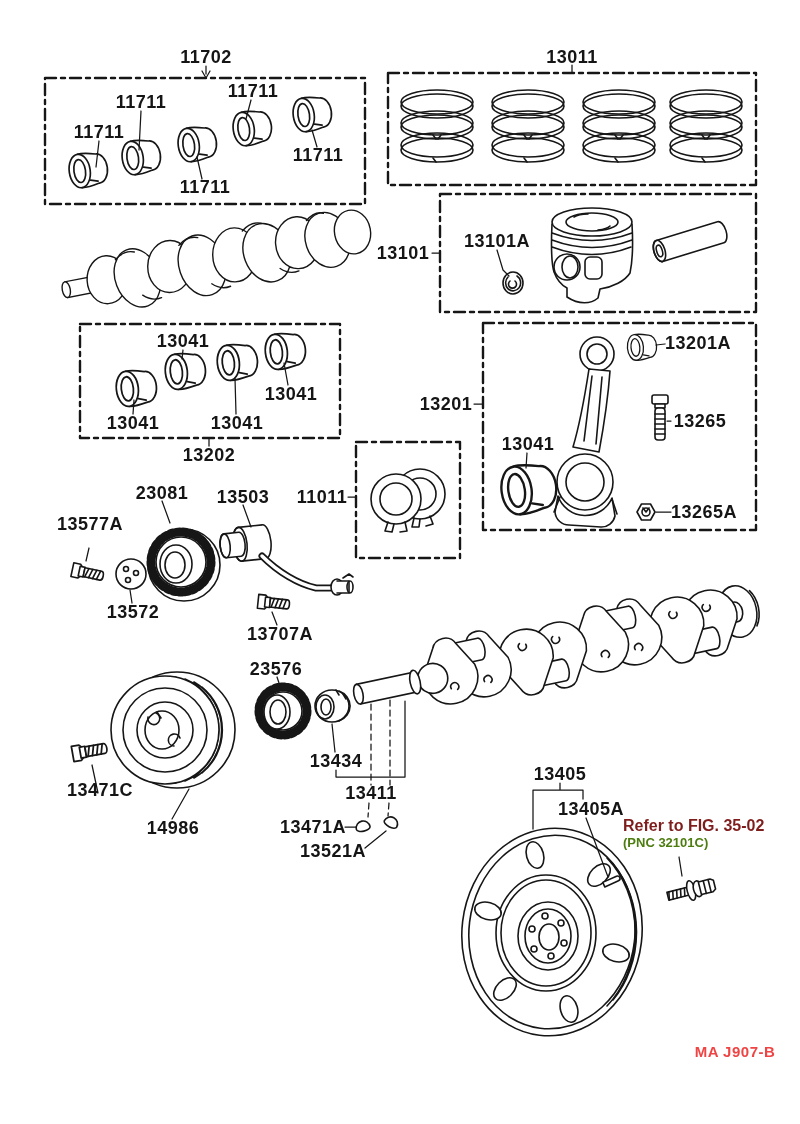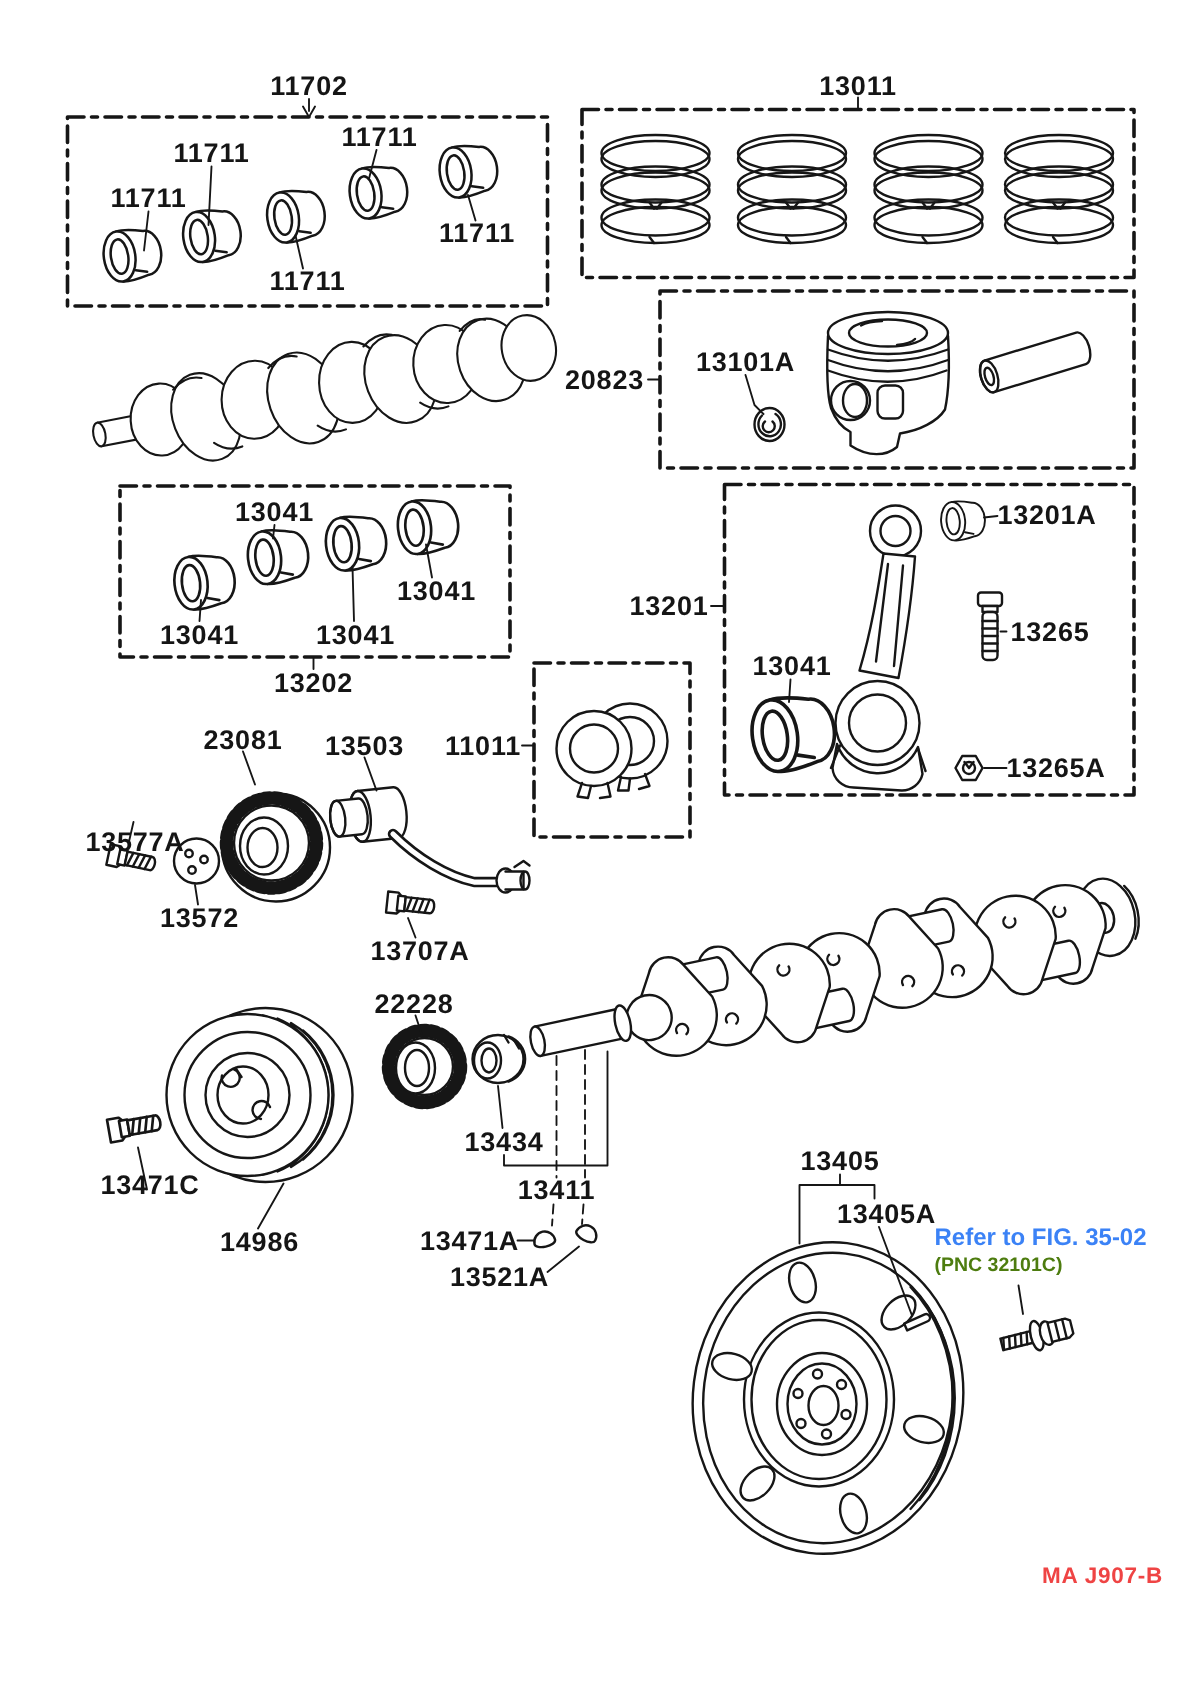--- a/index.html
+++ b/index.html
@@ -1,19 +1,19 @@
 <!DOCTYPE html>
 <html><head>
 <meta charset="utf-8">
 <style>
   html,body{margin:0;padding:0;background:#fff}
   #stage{position:relative;width:800px;height:1116px;background:#fff;overflow:hidden}
   .lbl{position:absolute;transform:translate(-50%,-50%);font:700 18px/1 "Liberation Sans",sans-serif;
        letter-spacing:.5px;color:#151515;white-space:nowrap}
-  .note-l1{position:absolute;font:700 16px/1 "Liberation Sans",sans-serif;color:#3b82f6;white-space:nowrap}
+  .note-l1{position:absolute;font:700 16px/1 "Liberation Sans",sans-serif;color:#7f1d1d;white-space:nowrap}
   .note-l2{position:absolute;font:700 13px/1 "Liberation Sans",sans-serif;color:#4d7c0f;white-space:nowrap}
   .footer{position:absolute;transform:translate(-50%,-50%);font:700 15px/1 "Liberation Sans",sans-serif;
        letter-spacing:.5px;color:#ef4444;white-space:nowrap}
   svg{position:absolute;left:0;top:0;stroke:#161616;fill:none;stroke-width:1.6;
       stroke-linecap:round;stroke-linejoin:round}
   .f{fill:#fff}
   .dbox{stroke-width:2.4;stroke-dasharray:11 5 4 5;fill:none}
   .ld{stroke-width:1.25}
   .dd{stroke-width:1.25;stroke-dasharray:6 4}
   .teeth{stroke-width:9;stroke-dasharray:3.5 3;fill:none}
@@ -318,39 +318,39 @@
   </g>
 </svg>
 
 <div class="lbl" style="left:206px;top:57px">11702</div>
 <div class="lbl" style="left:99px;top:132px">11711</div>
 <div class="lbl" style="left:141px;top:102px">11711</div>
 <div class="lbl" style="left:253px;top:91px">11711</div>
 <div class="lbl" style="left:318px;top:155px">11711</div>
 <div class="lbl" style="left:205px;top:187px">11711</div>
 <div class="lbl" style="left:572px;top:57px">13011</div>
-<div class="lbl" style="left:403px;top:253px">20823</div>
+<div class="lbl" style="left:403px;top:253px">13101</div>
 <div class="lbl" style="left:497px;top:241px">13101A</div>
 <div class="lbl" style="left:446px;top:404px">13201</div>
 <div class="lbl" style="left:698px;top:343px">13201A</div>
 <div class="lbl" style="left:700px;top:421px">13265</div>
 <div class="lbl" style="left:704px;top:512px">13265A</div>
 <div class="lbl" style="left:528px;top:444px">13041</div>
 <div class="lbl" style="left:183px;top:341px">13041</div>
 <div class="lbl" style="left:291px;top:394px">13041</div>
 <div class="lbl" style="left:133px;top:423px">13041</div>
 <div class="lbl" style="left:237px;top:423px">13041</div>
 <div class="lbl" style="left:209px;top:455px">13202</div>
 <div class="lbl" style="left:322px;top:497px">11011</div>
 <div class="lbl" style="left:162px;top:493px">23081</div>
 <div class="lbl" style="left:243px;top:497px">13503</div>
-<div class="lbl" style="left:90px;top:561px">13577A</div>
+<div class="lbl" style="left:90px;top:524px">13577A</div>
 <div class="lbl" style="left:133px;top:612px">13572</div>
 <div class="lbl" style="left:280px;top:634px">13707A</div>
-<div class="lbl" style="left:276px;top:669px">22228</div>
+<div class="lbl" style="left:276px;top:669px">23576</div>
 <div class="lbl" style="left:336px;top:761px">13434</div>
 <div class="lbl" style="left:371px;top:793px">13411</div>
 <div class="lbl" style="left:313px;top:827px">13471A</div>
 <div class="lbl" style="left:333px;top:851px">13521A</div>
 <div class="lbl" style="left:100px;top:790px">13471C</div>
 <div class="lbl" style="left:173px;top:828px">14986</div>
 <div class="lbl" style="left:560px;top:774px">13405</div>
 <div class="lbl" style="left:591px;top:809px">13405A</div>
 
 <div class="note-l1" style="left:623px;top:818px">Refer  to  FIG. 35-02</div>

